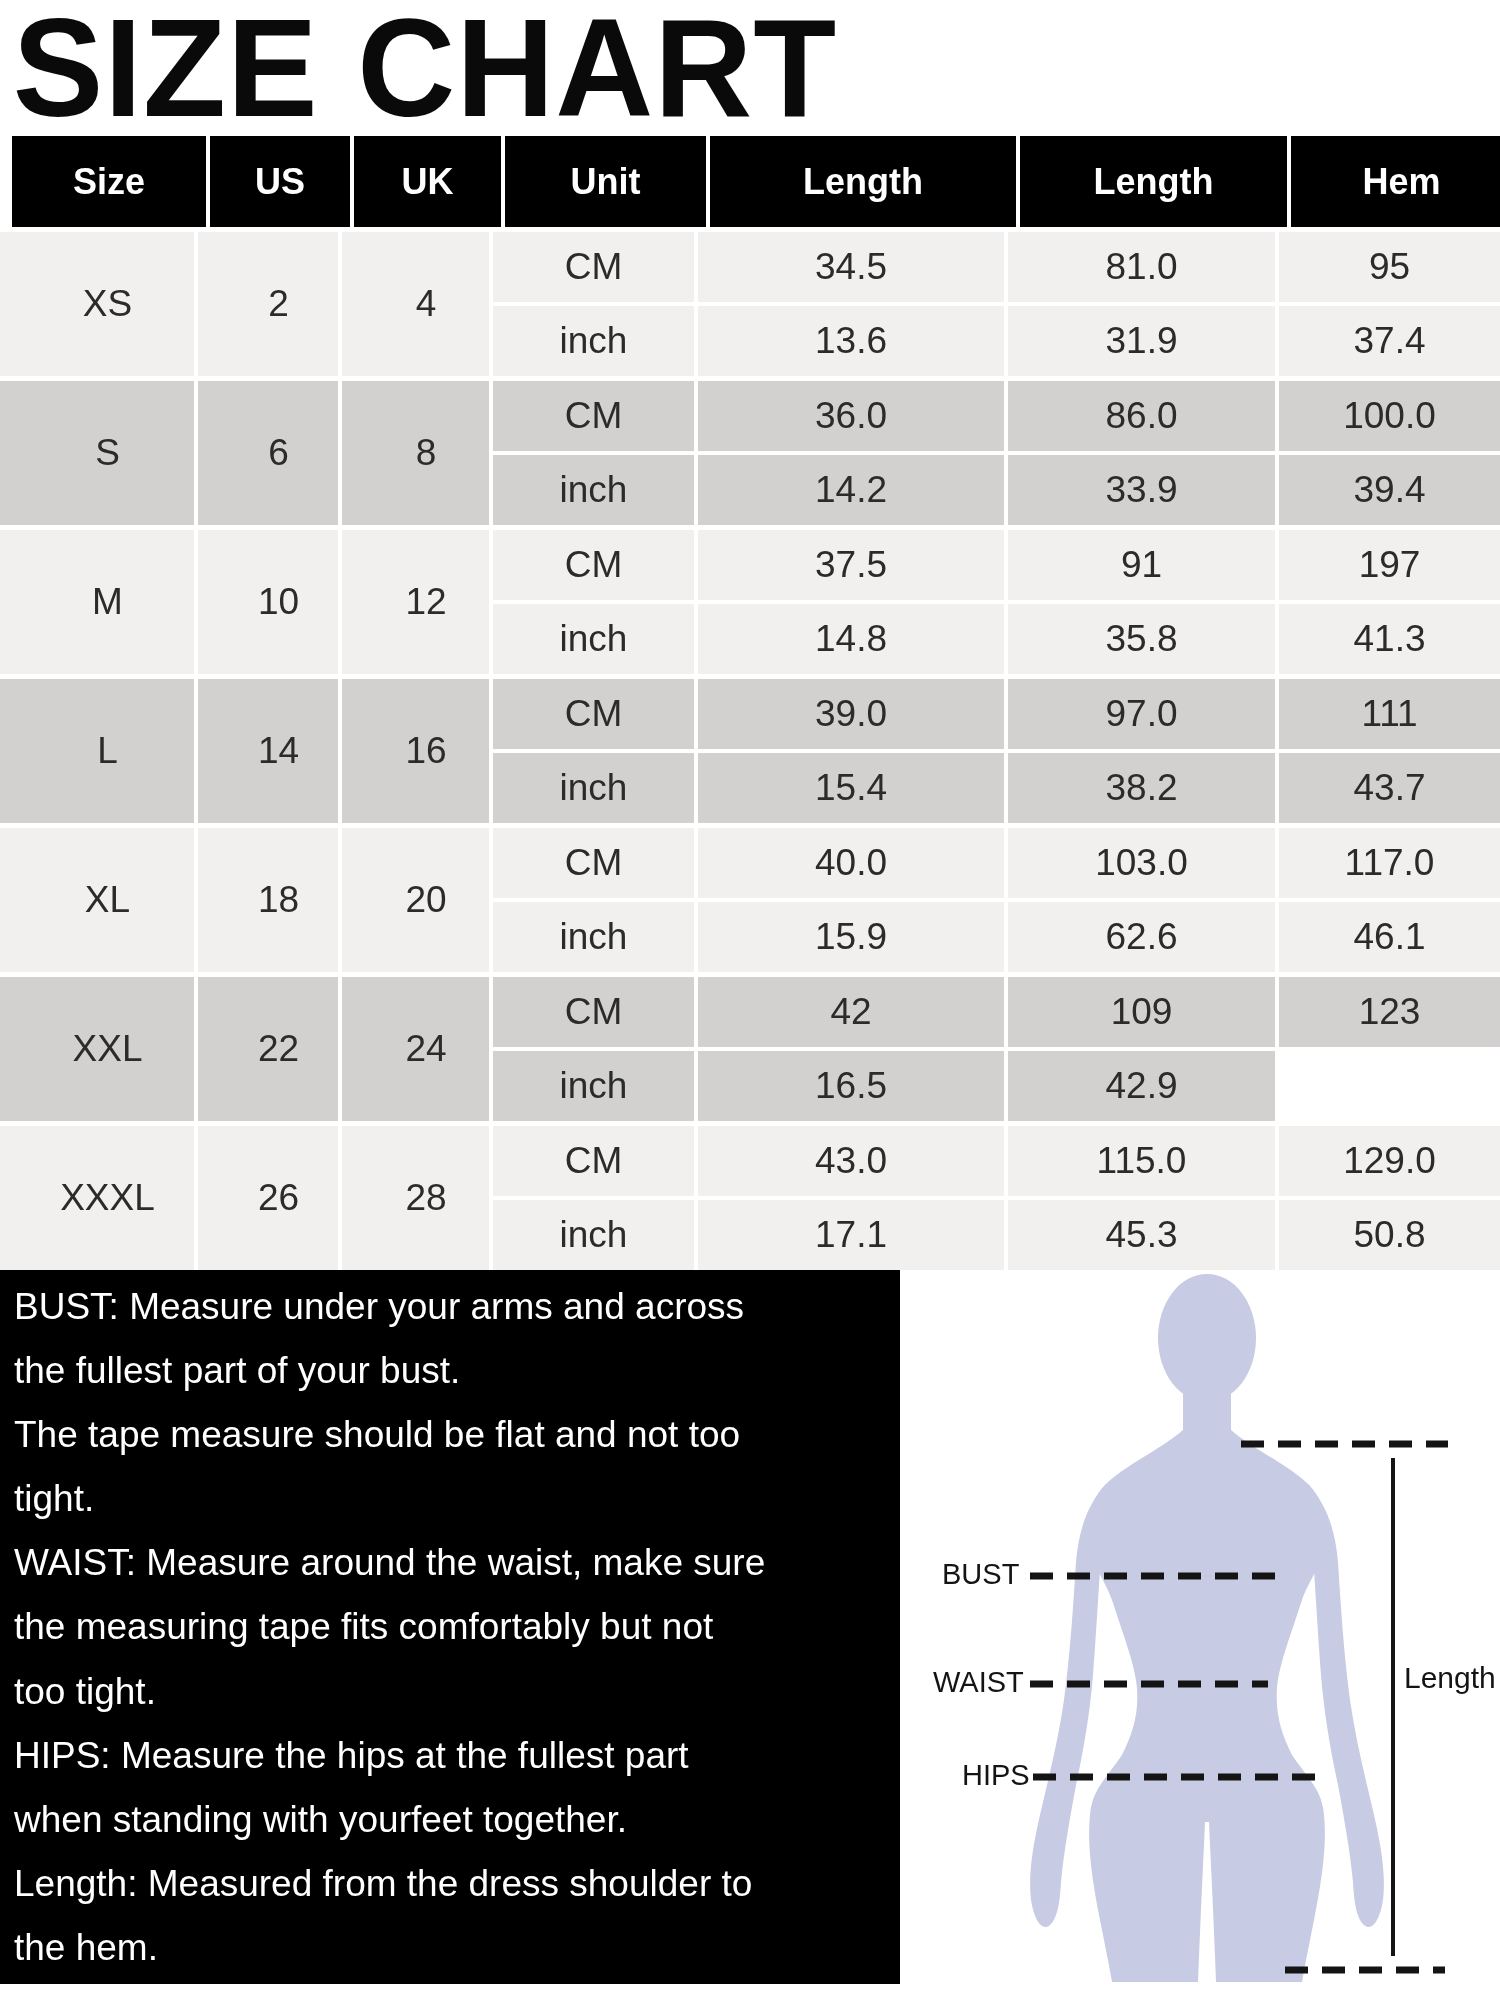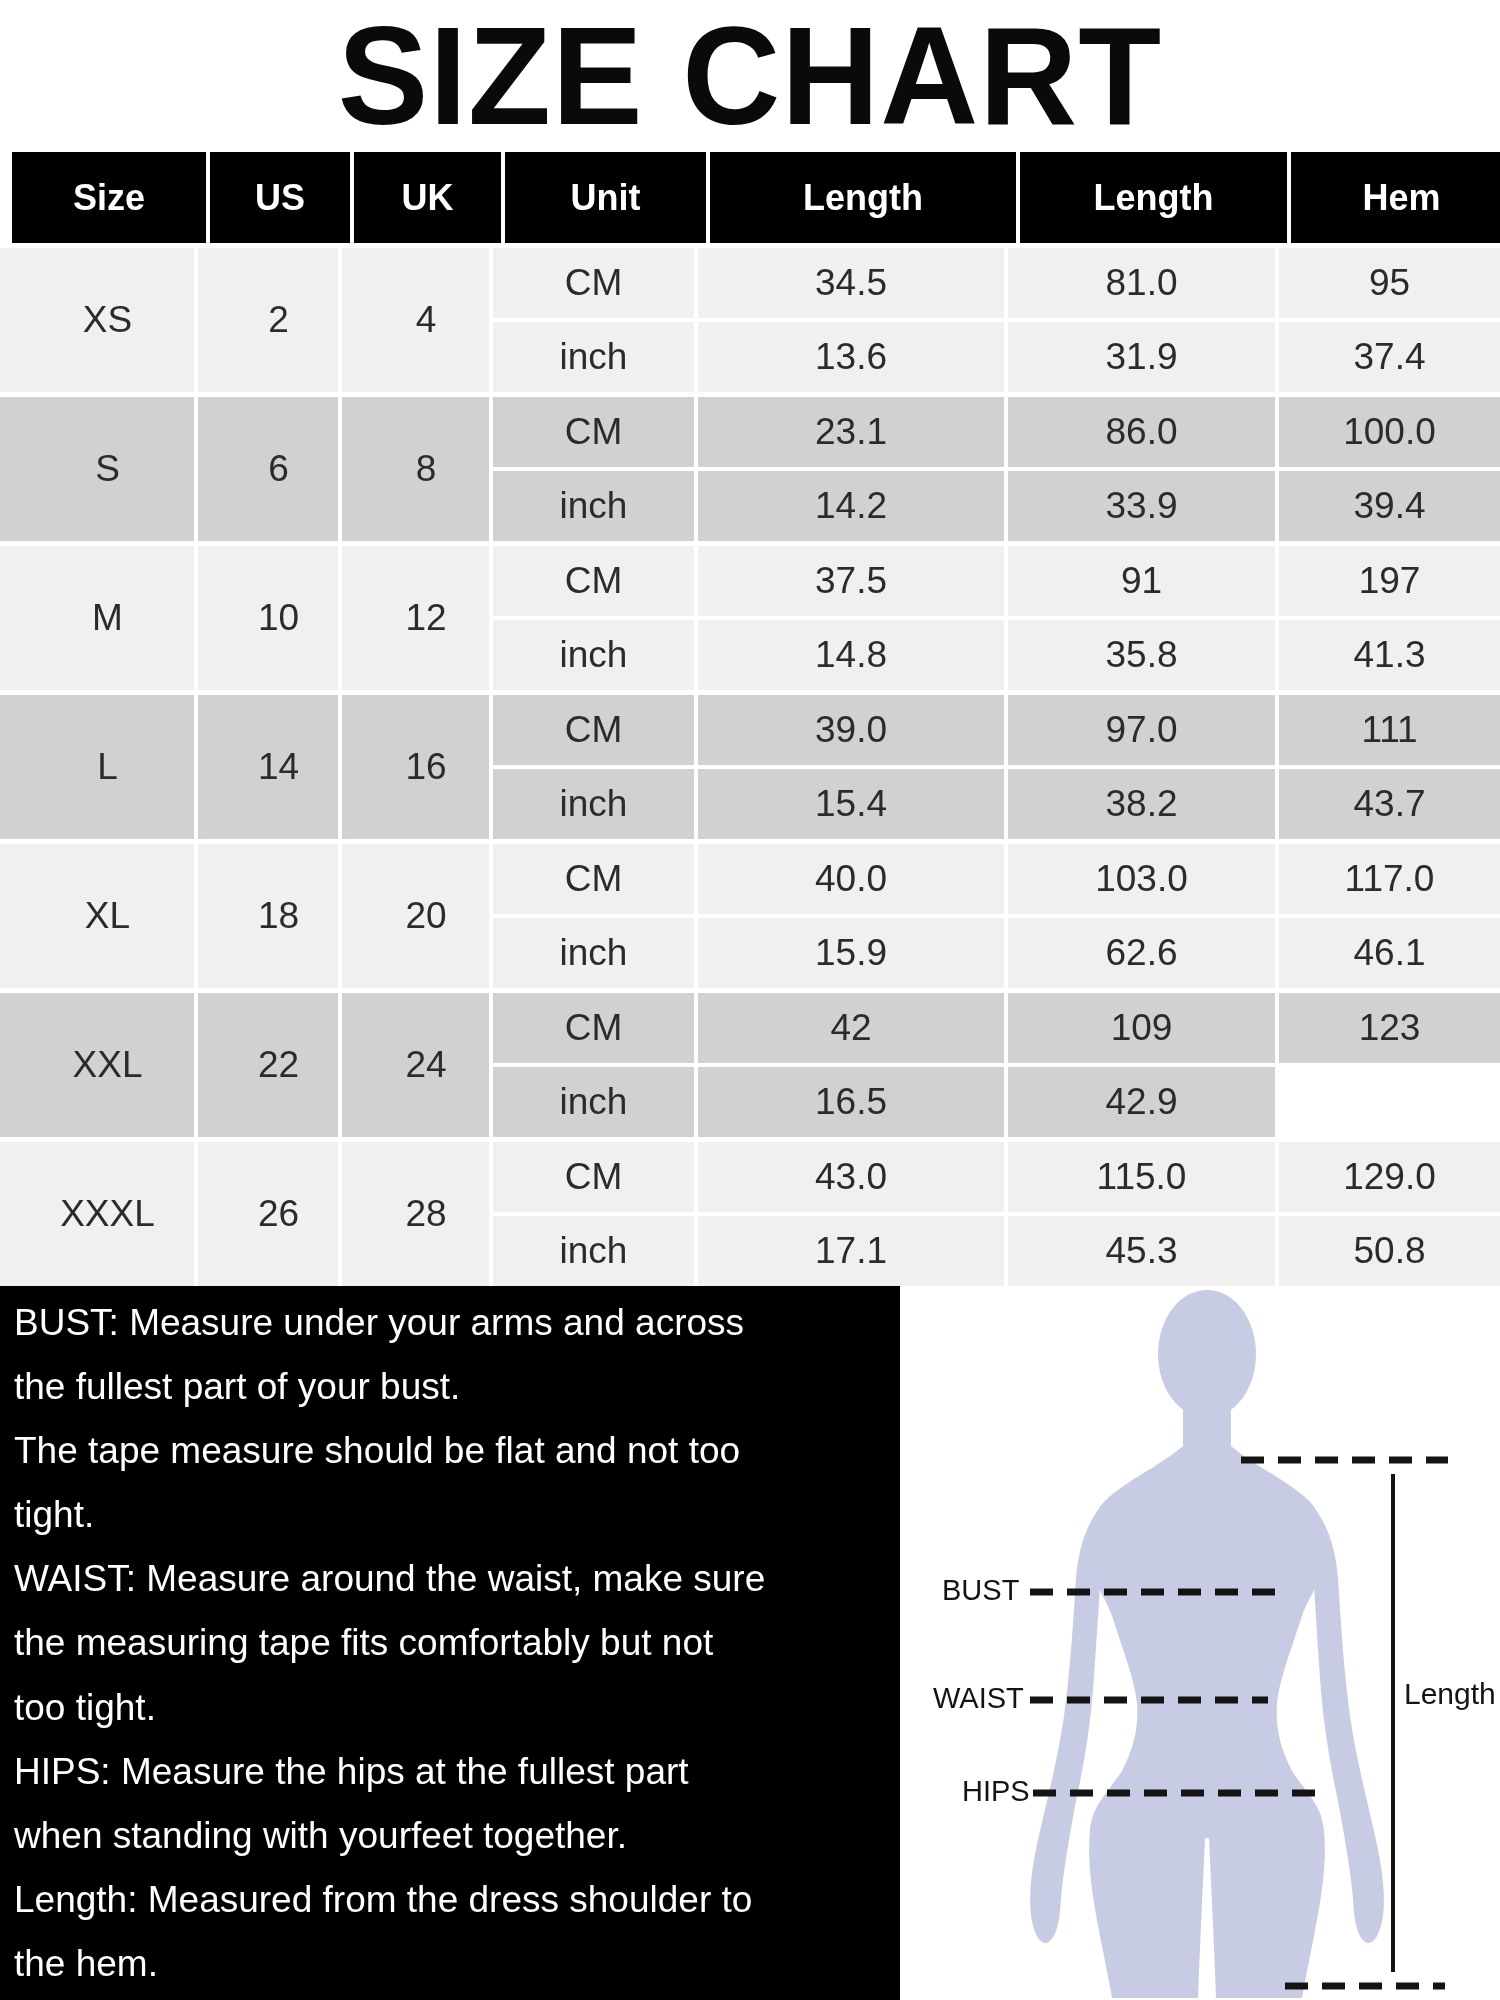--- a/index.html
+++ b/index.html
@@ -2,21 +2,21 @@
 <html><head>
 <meta charset="utf-8">
 <style>
   html,body{margin:0;padding:0;}
   body{
     width:1500px;height:2000px;overflow:hidden;background:#fff;
     font-family:"Liberation Sans", sans-serif;
     -webkit-font-smoothing:antialiased;
   }
   
-  .title-wrap{height:152px;display:flex;align-items:center;justify-content:center;}
+  .title-wrap{height:136px;display:flex;align-items:center;justify-content:flex-start;}
   .page-title{
     font-size:140px;font-weight:700;line-height:1;color:#0a0a0a;
     letter-spacing:1px;transform:scaleX(.97);white-space:nowrap;
   }
   
   .size-table{width:1500px;}
   .tbl-header{
     display:grid;
     grid-template-columns:194px 140px 147px 201px 306px 267px 221px;
     column-gap:4px;height:91px;padding-left:12px;
@@ -88,21 +88,21 @@
     <div class="cell r2 c5">13.6</div>
     <div class="cell r2 c6">31.9</div>
     <div class="cell r2 c7">37.4</div>
   </div>
 
   <div class="group g-dark">
     <div class="cell span2 c1">S</div>
     <div class="cell span2 c2">6</div>
     <div class="cell span2 c3">8</div>
     <div class="cell r1 c4">CM</div>
-    <div class="cell r1 c5">23.1</div>
+    <div class="cell r1 c5">36.0</div>
     <div class="cell r1 c6">86.0</div>
     <div class="cell r1 c7">100.0</div>
     <div class="cell r2 c4">inch</div>
     <div class="cell r2 c5">14.2</div>
     <div class="cell r2 c6">33.9</div>
     <div class="cell r2 c7">39.4</div>
   </div>
 
   <div class="group g-light">
     <div class="cell span2 c1">M</div>

